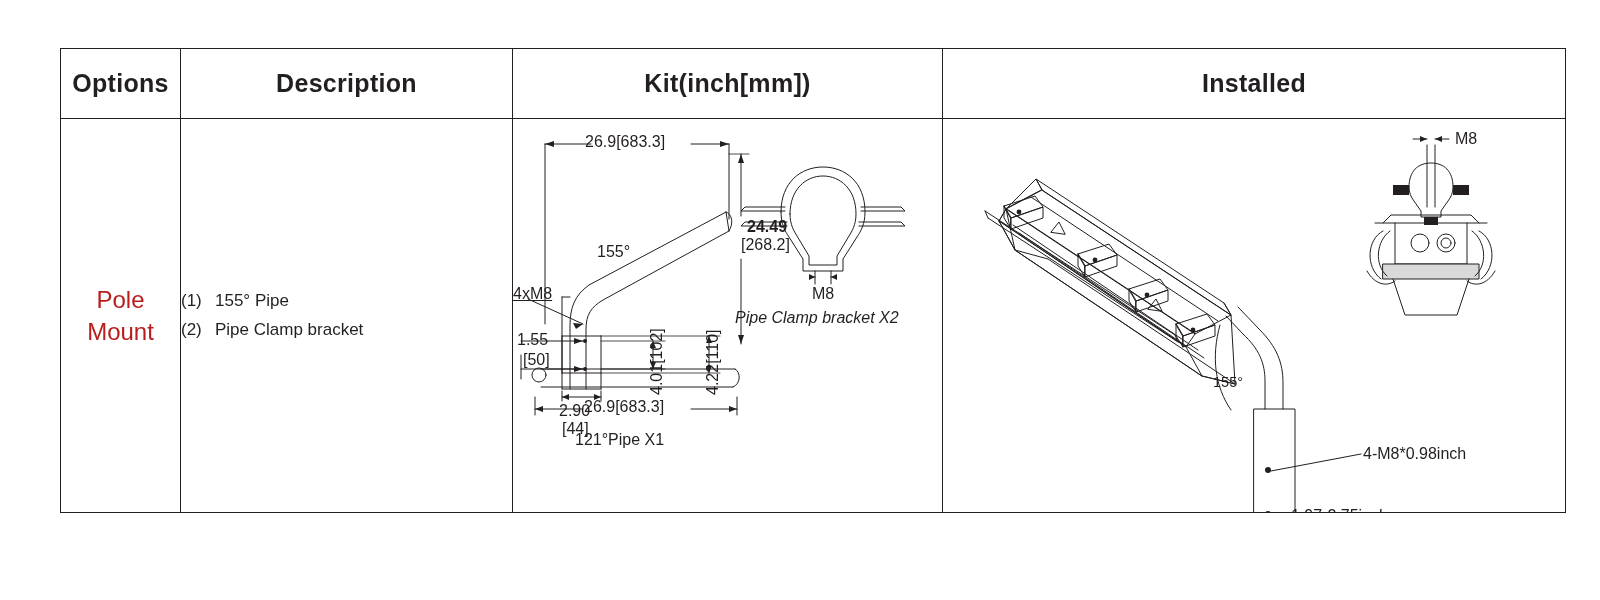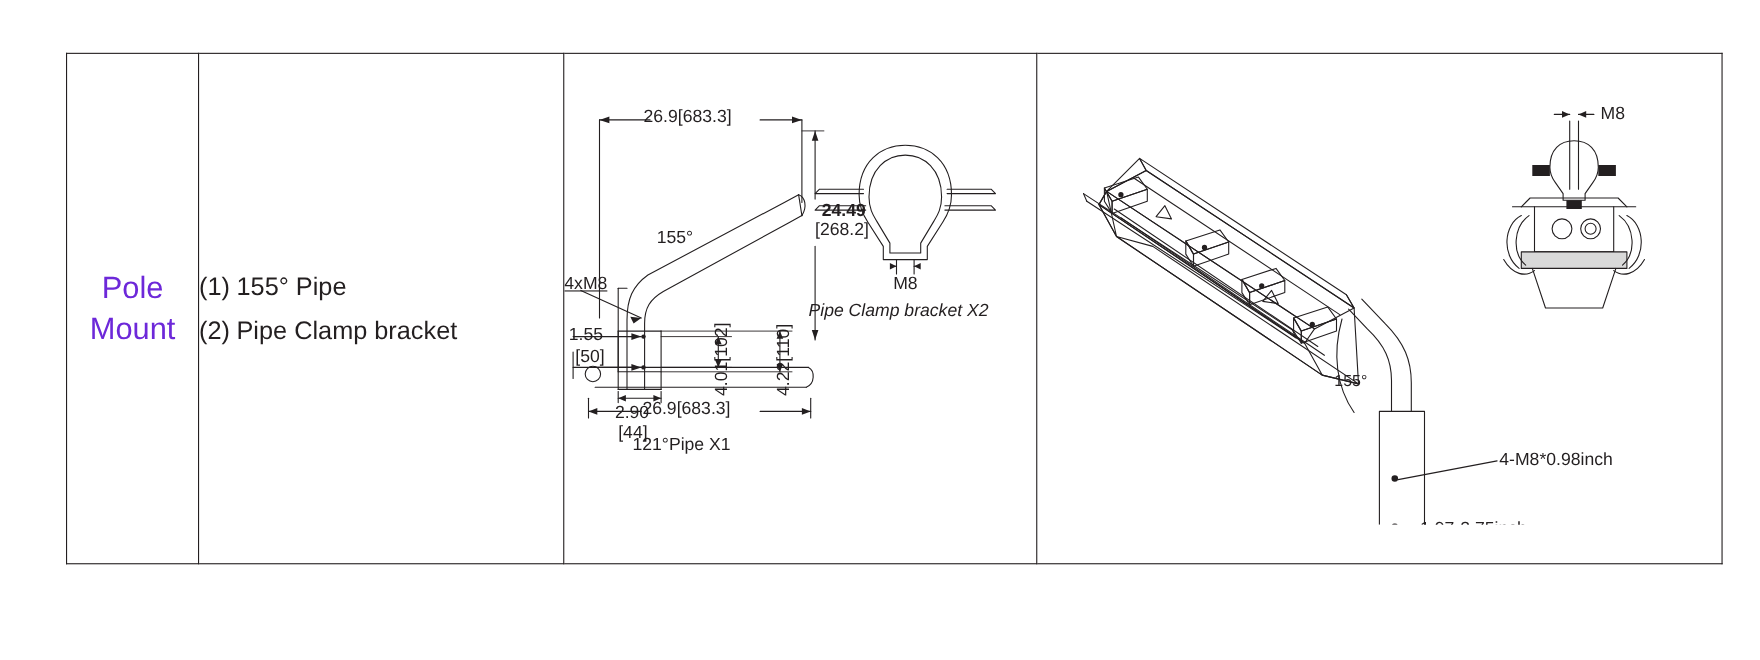--- a/index.html
+++ b/index.html
@@ -44,27 +44,27 @@
   .hdr-cell {
     text-align: center;
     font-weight: bold;
     font-size: 25px;
     letter-spacing: .3px;
     color: #231f20;
   }
 
   .opt-cell {
     text-align: center;
-    font-size: 28px;
+    font-size: 24px;
     line-height: 1.32;
-    color: #6d28d9;
+    color: #b91c1c;
   }
 
   .desc-cell {
-    font-size: 23px;
+    font-size: 17px;
     line-height: 1.7;
     color: #231f20;
     padding-left: 58px;
   }
   .desc-line { white-space: nowrap; }
   .desc-num { display: inline-block; width: 34px; }
 
   
   .draw-wrap {
     position: relative;
@@ -92,20 +92,26 @@
 
 <table id="spec-table">
   <colgroup>
     <col class="col-options">
       <col class="col-desc">
       <col class="col-kit">
       <col class="col-installed">
   </colgroup>
 
   <tbody>
+      <tr class="hdr-row">
+    <td class="hdr-cell">Options</td>
+    <td class="hdr-cell">Description</td>
+    <td class="hdr-cell">Kit(inch[mm])</td>
+    <td class="hdr-cell">Installed</td>
+  </tr>
 
   <tr class="body-row">
 
     <td class="opt-cell">
       <div>Pole</div>
       <div>Mount</div>
     </td>
 
     <td class="desc-cell">
       <div class="desc-line">

